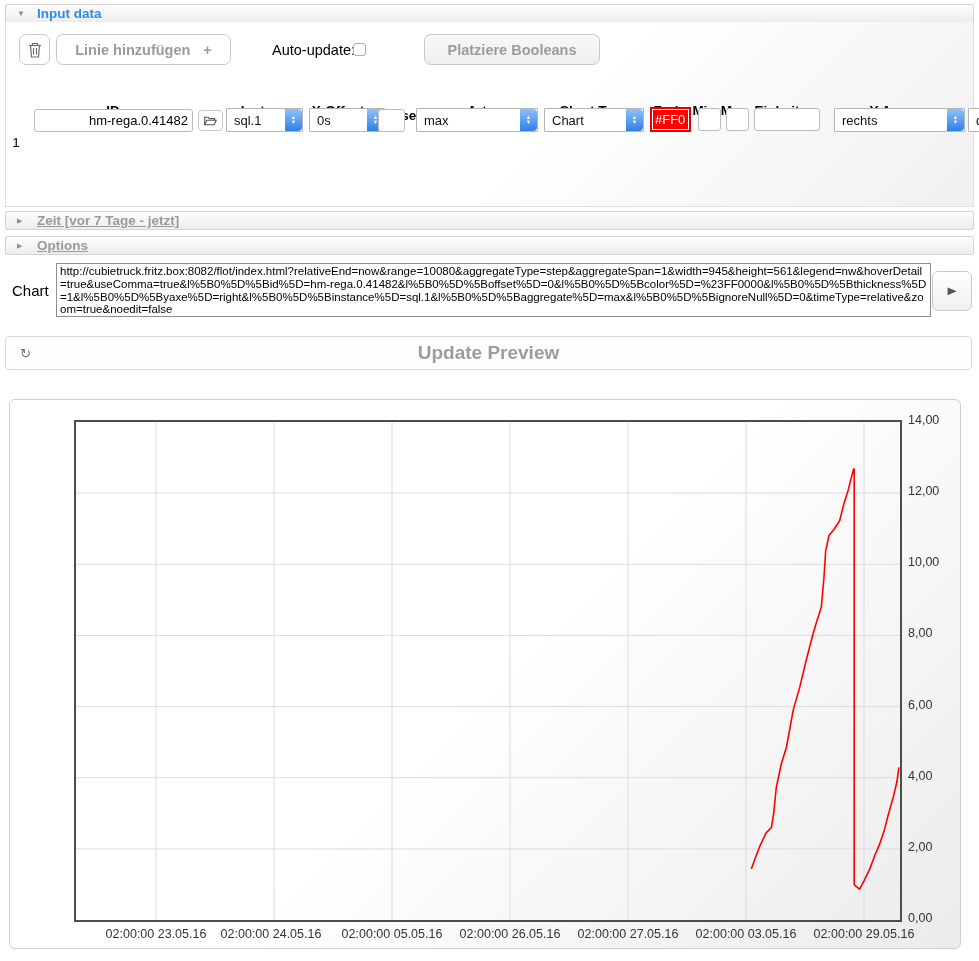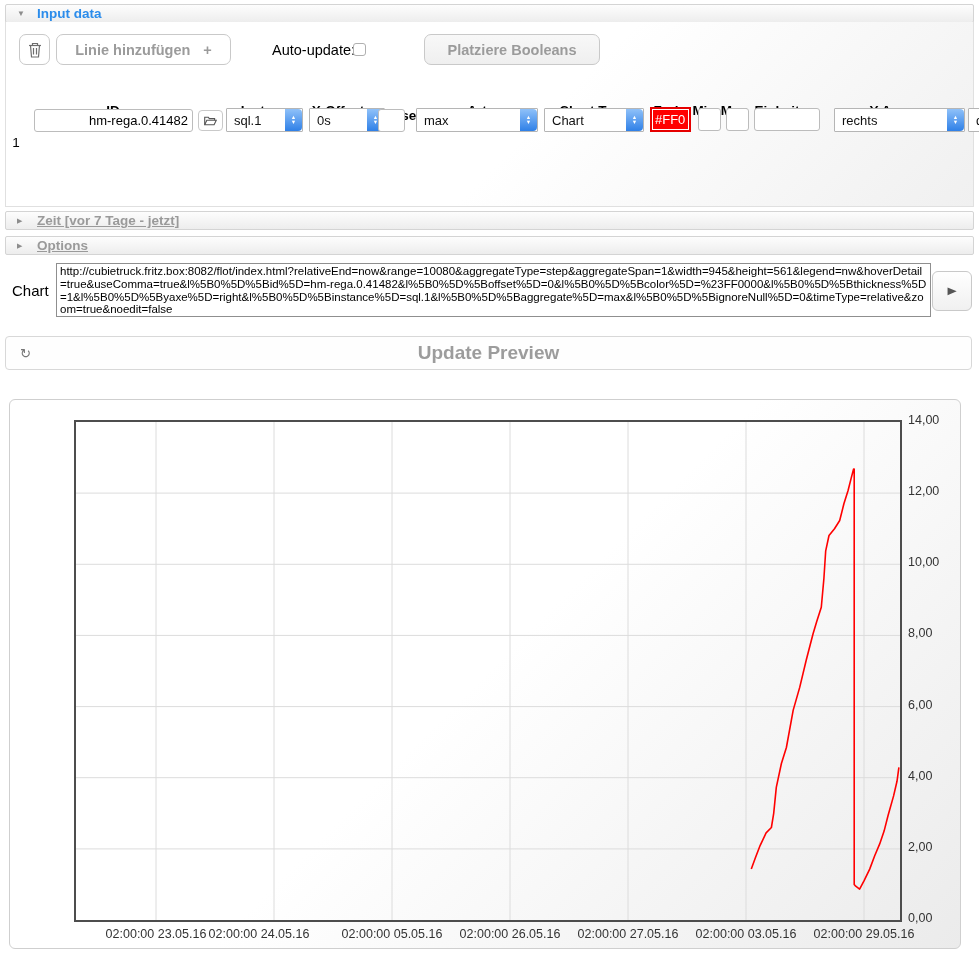--- a/index.html
+++ b/index.html
@@ -275,20 +275,20 @@
   <div id="axis-labels">
       <div class="ylab" style="top: 511px;">0,00</div>
       <div class="ylab" style="top: 439.857px;">2,00</div>
       <div class="ylab" style="top: 368.714px;">4,00</div>
       <div class="ylab" style="top: 297.571px;">6,00</div>
       <div class="ylab" style="top: 226.429px;">8,00</div>
       <div class="ylab" style="top: 155.286px;">10,00</div>
       <div class="ylab" style="top: 84.1429px;">12,00</div>
       <div class="ylab" style="top: 13px;">14,00</div>
       <div class="xlab" style="left: 146.005px;">02:00:00 23.05.16</div>
-      <div class="xlab" style="left: 249px;">02:00:00 24.05.16</div>
+      <div class="xlab" style="left: 261px;">02:00:00 24.05.16</div>
       <div class="xlab" style="left: 382.006px;">02:00:00 05.05.16</div>
       <div class="xlab" style="left: 500.007px;">02:00:00 26.05.16</div>
       <div class="xlab" style="left: 618.008px;">02:00:00 27.05.16</div>
       <div class="xlab" style="left: 736.009px;">02:00:00 03.05.16</div>
       <div class="xlab" style="left: 854.01px;">02:00:00 29.05.16</div>
     </div>
 </div>
 
 </body></html>

